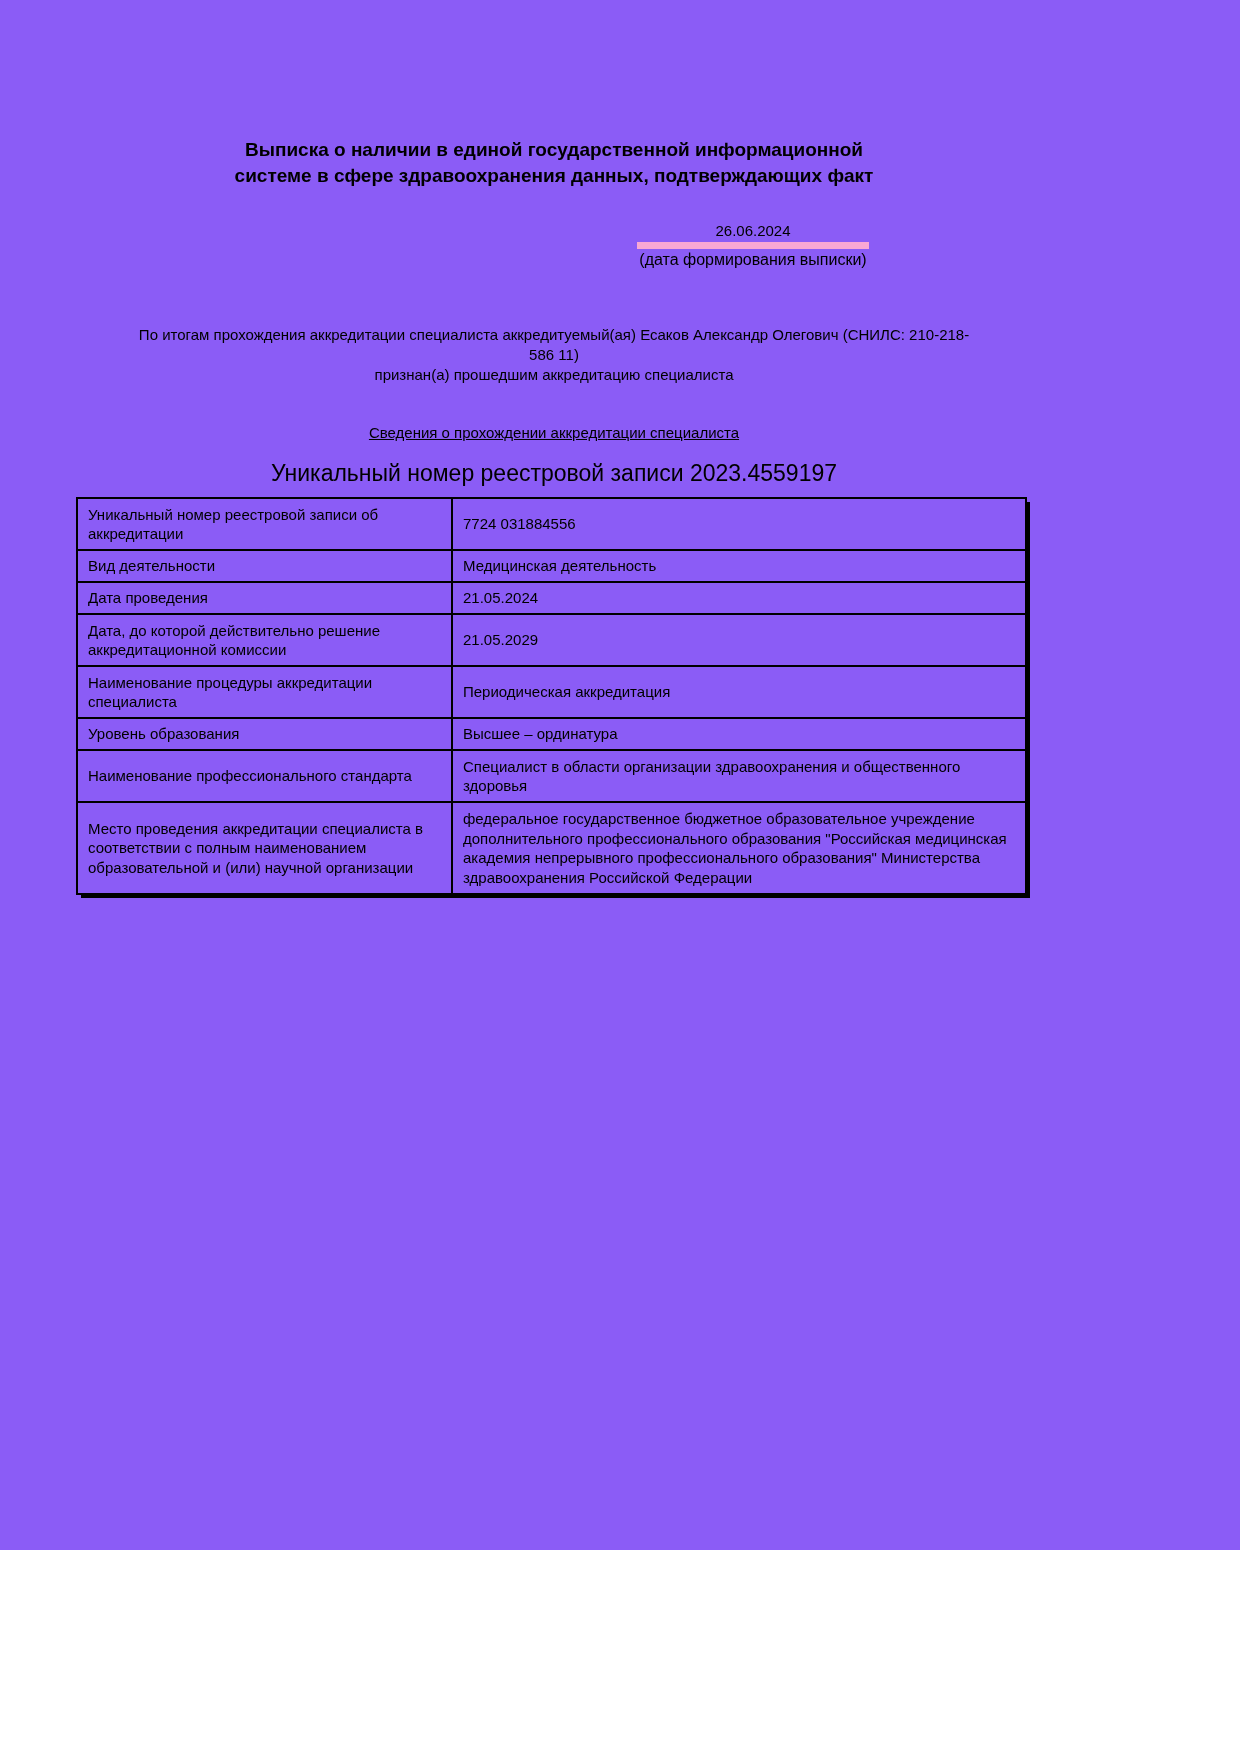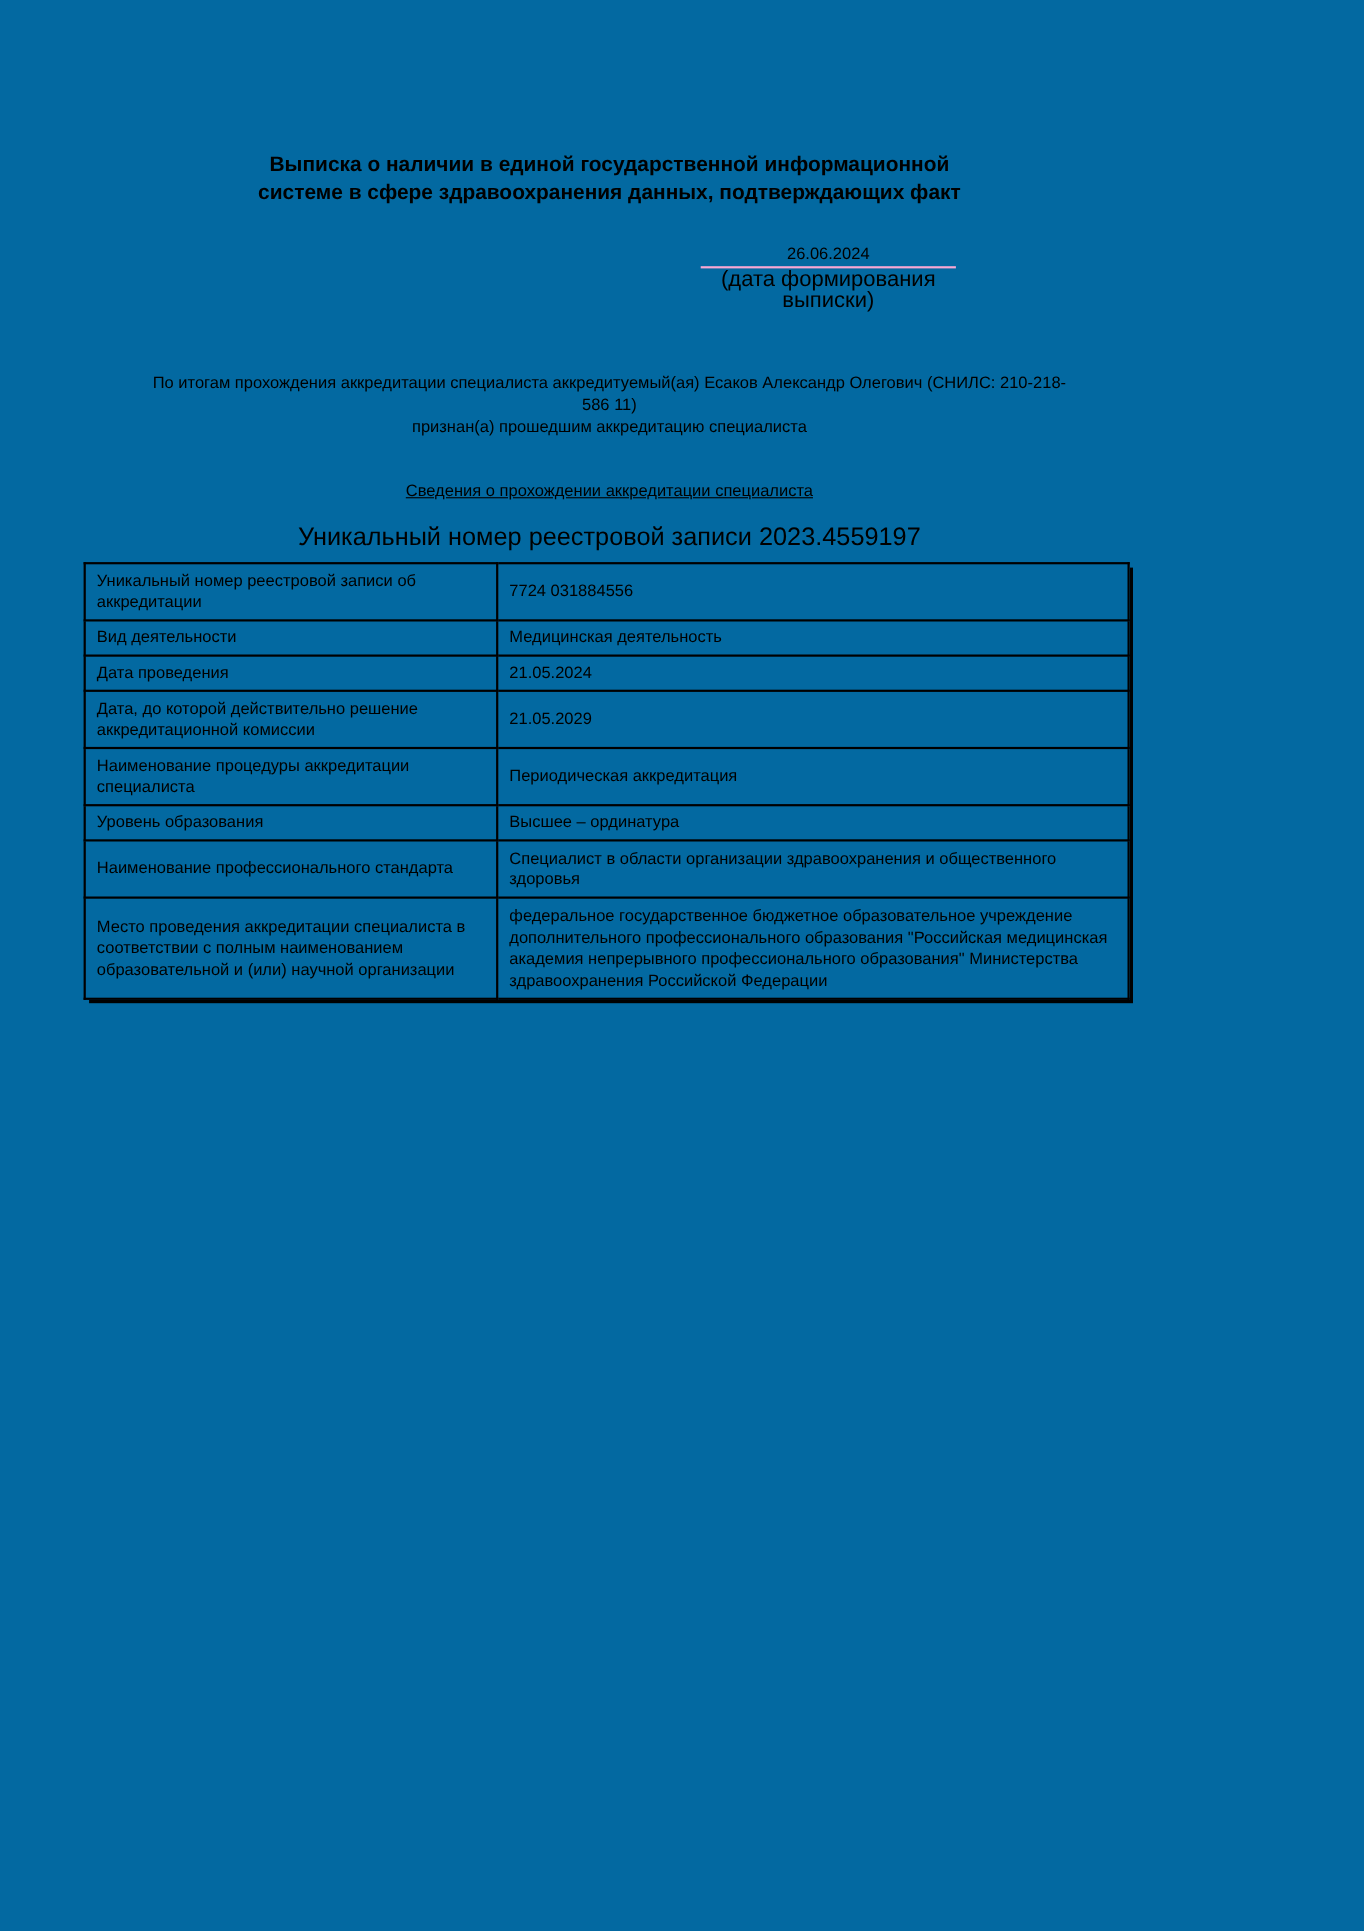--- a/index.html
+++ b/index.html
@@ -7,48 +7,48 @@
   body {
     width: 1240px;
     height: 1755px;
     font-family: "Liberation Sans", sans-serif;
     color: #000000;
     position: relative;
     overflow: hidden;
   }
   .page {
     width: 1240px;
-    height: 1755px;
+    height: 1550px;
     padding-top: 137px;
-    background: #0369a1;
+    background: #8b5cf6;
   }
   .text-col {
     margin-left: 135px;
     width: 838px;
     text-align: center;
   }
   .doc-title {
     font-size: 19px;
     font-weight: bold;
     line-height: 26px;
   }
   .date-block {
     margin-left: 637px;
     width: 232px;
     margin-top: 32px;
     text-align: center;
   }
   .date-value {
     font-size: 15px;
     line-height: 19px;
-    border-bottom: 2px solid #f9a8d4;
+    border-bottom: 7px solid #f9a8d4;
     padding-bottom: 2px;
   }
   .date-caption {
-    font-size: 20px;
+    font-size: 16px;
     line-height: 19px;
     padding-top: 1px;
   }
   .intro {
     margin-top: 56px;
     font-size: 15px;
     line-height: 20px;
   }
   .section-heading {
     margin-top: 38px;

